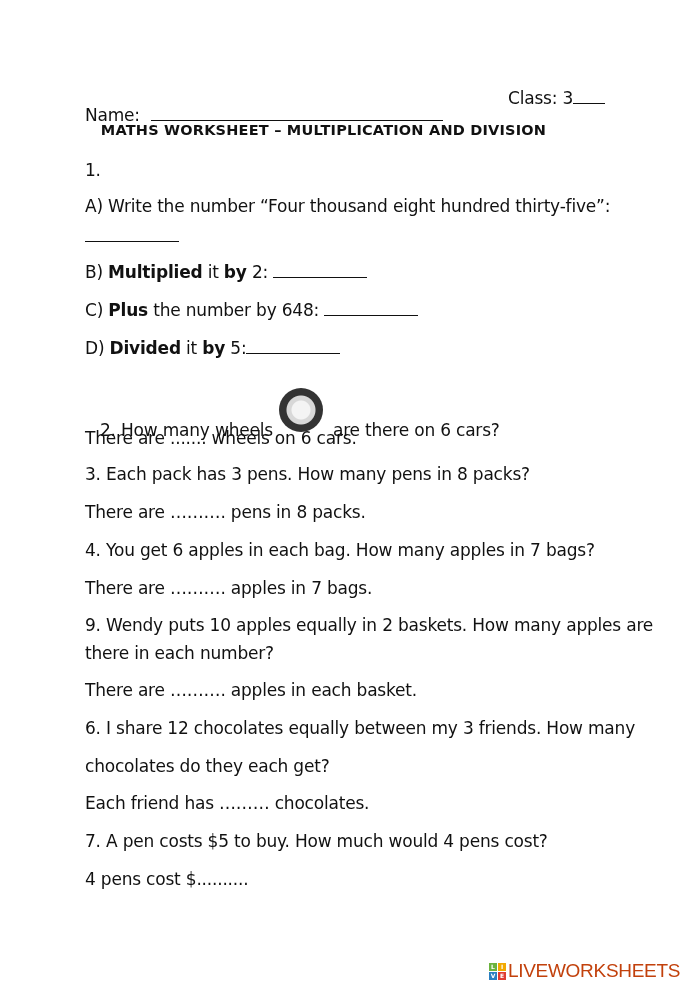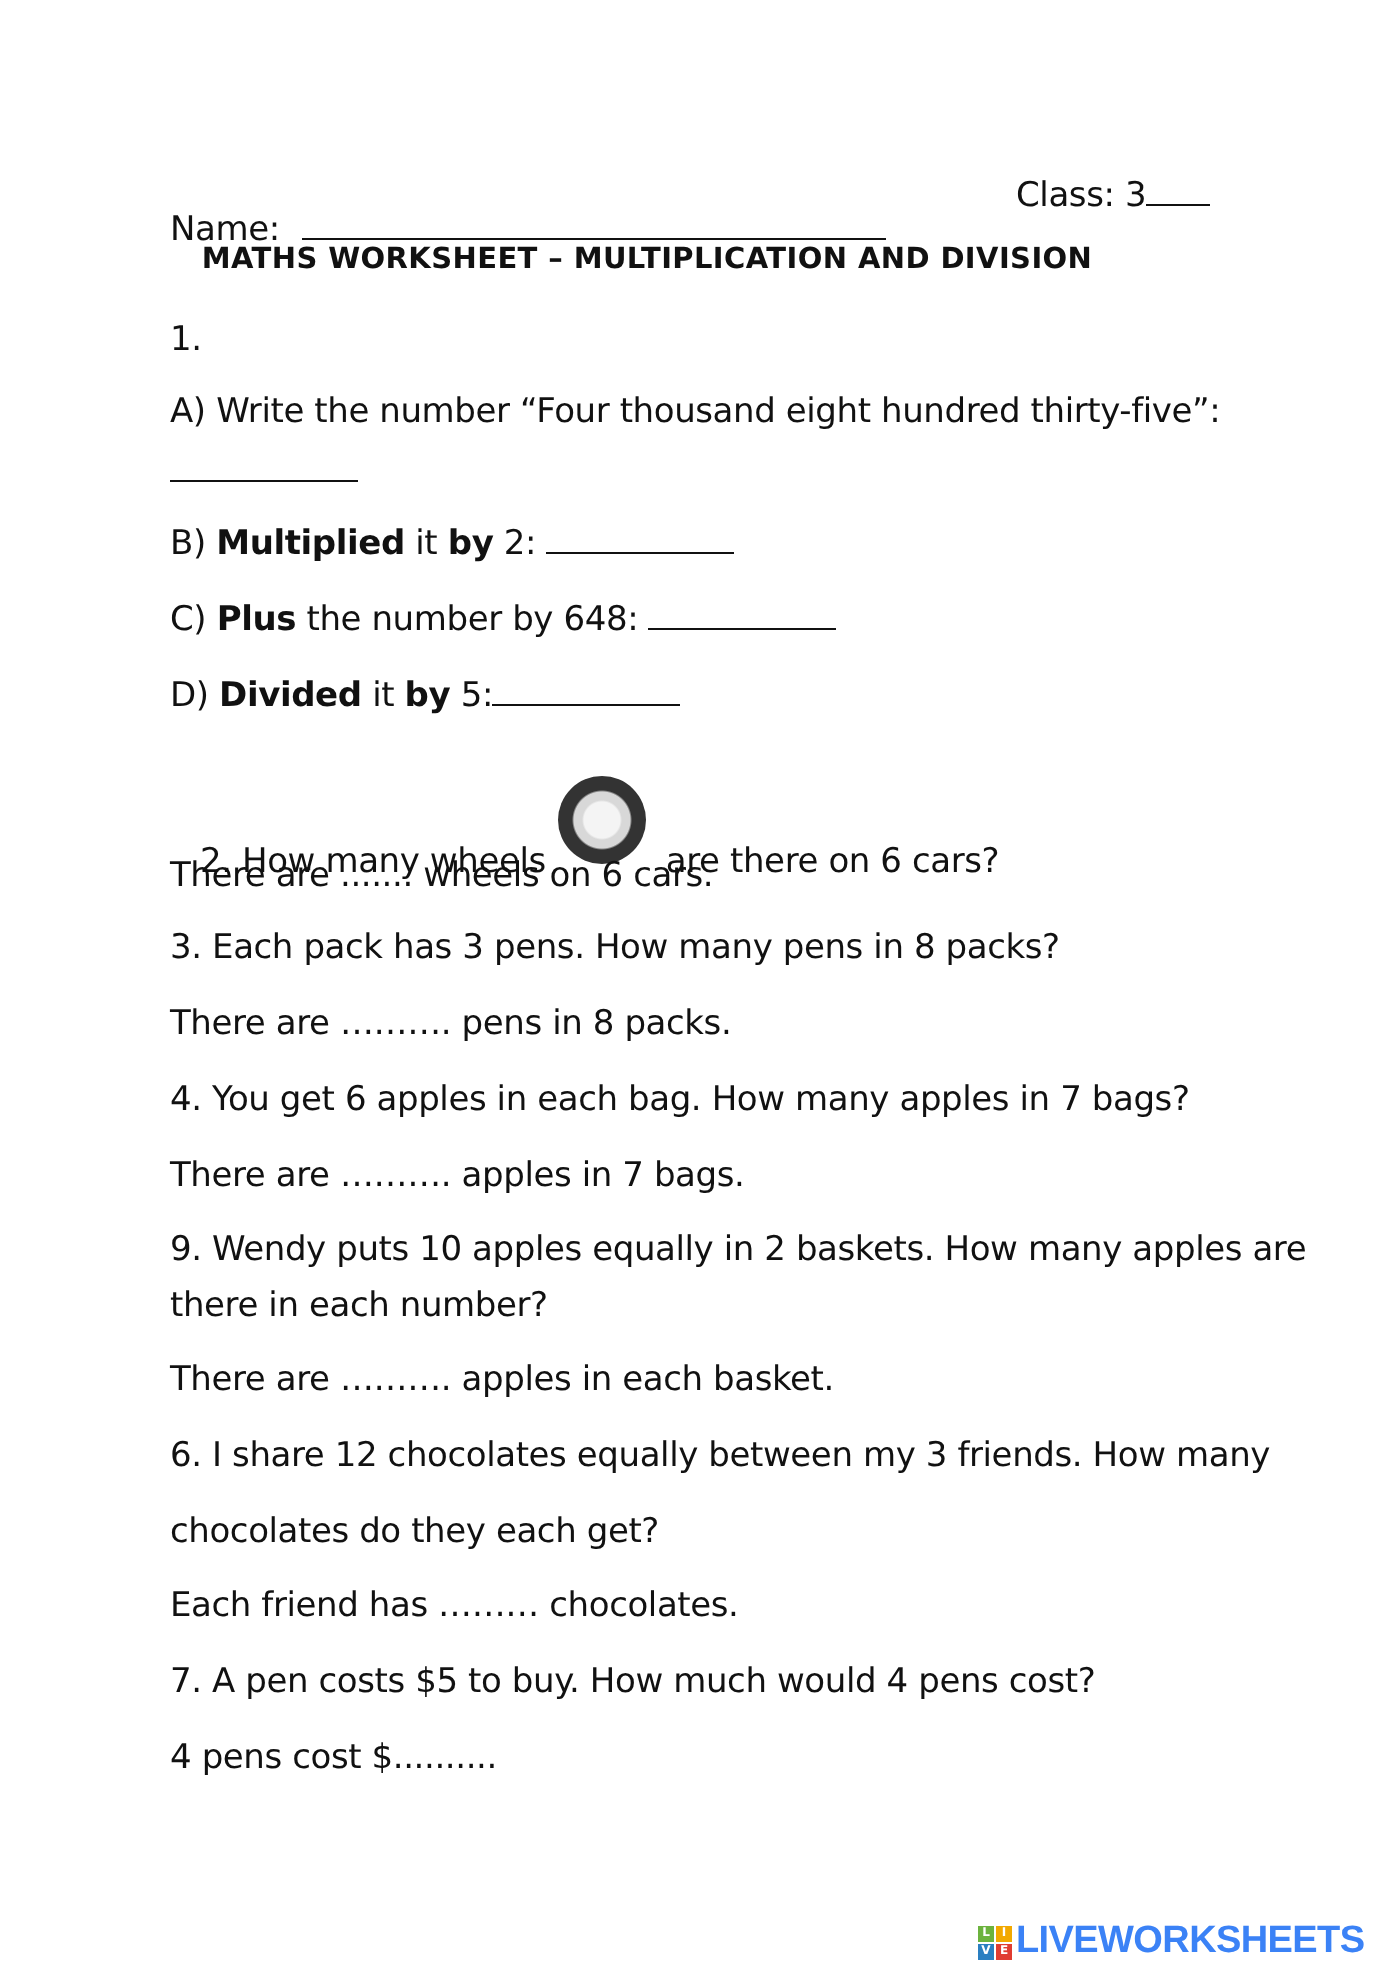--- a/index.html
+++ b/index.html
@@ -12,21 +12,21 @@
     b { font-weight: bold; }
     .title { position: absolute; left: 0; width: 647px; text-align: center; top: 122px; font-size: 14.5px; font-weight: bold; letter-spacing: 0.2px; }
     .wheel {
       display: inline-block; width: 44px; height: 44px; border-radius: 50%;
       background: radial-gradient(circle, #f4f4f4 0 9px, #d8d8d8 10px 14px, #333 15px 22px);
       vertical-align: -6px; margin: 0 10px 0 6px; position: relative; top: -10px;
     }
     .logo { position: absolute; left: 489px; top: 960px; display: flex; align-items: center; }
     .logo-blocks { display: grid; grid-template-columns: 8px 8px; grid-gap: 1px; margin-right: 2px; }
     .logo-blocks span { width: 8px; height: 8px; font-size: 6px; color: #fff; text-align: center; line-height: 8px; font-weight: bold; }
-    .logo-text { font-size: 19px; font-weight: bold; color: #3b82f6; letter-spacing: -0.3px; font-family: "Liberation Sans", sans-serif; }
+    .logo-text { font-size: 19px; font-weight: normal; color: #c2410c; letter-spacing: -0.3px; font-family: "Liberation Sans", sans-serif; }
   </style>
 </head>
 <body>
 
 <div class="ln" style="top:77px;margin-top:28px;">
   <span>Name:</span>
   <span class="blank" style="width:292px;margin-left:6px;"></span>
 </div>
 <div class="ln" style="left:508px;top:88px;">
   <span>Class: 3</span><span class="blank" style="width:32px;"></span>

